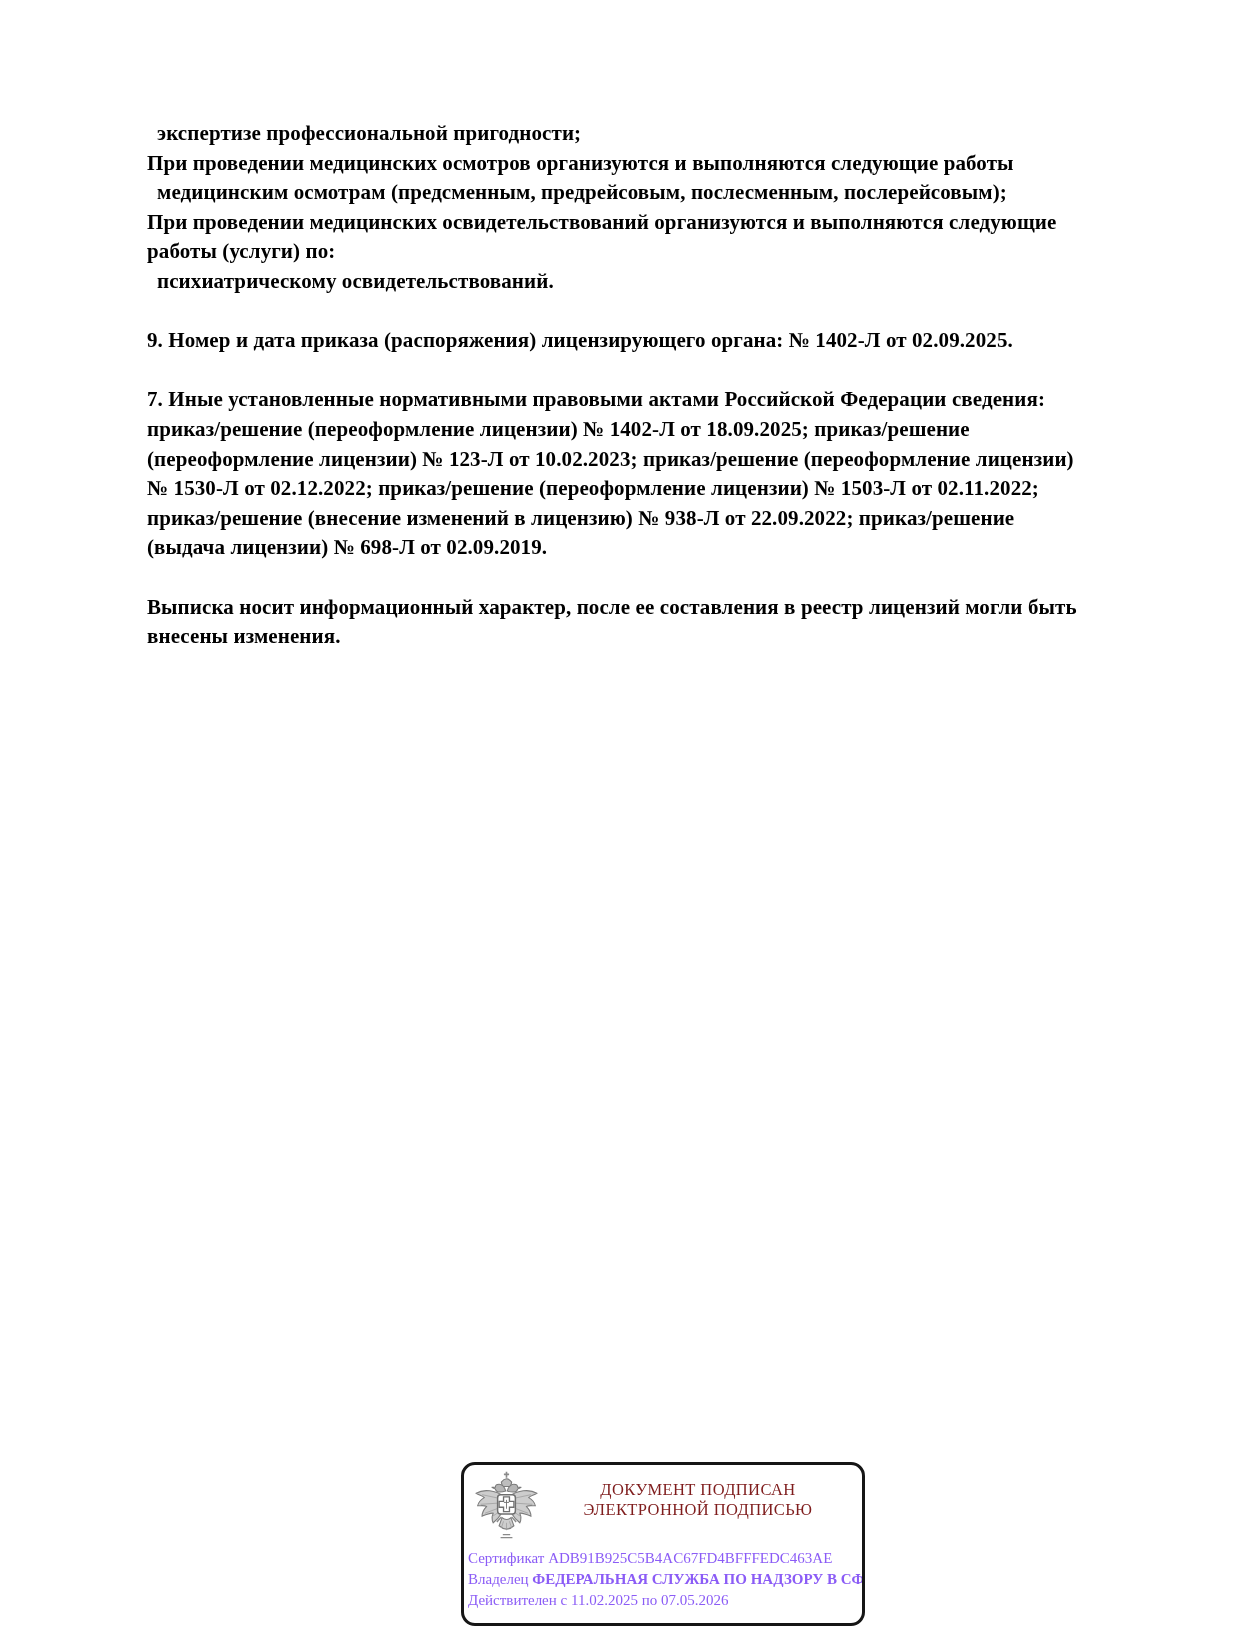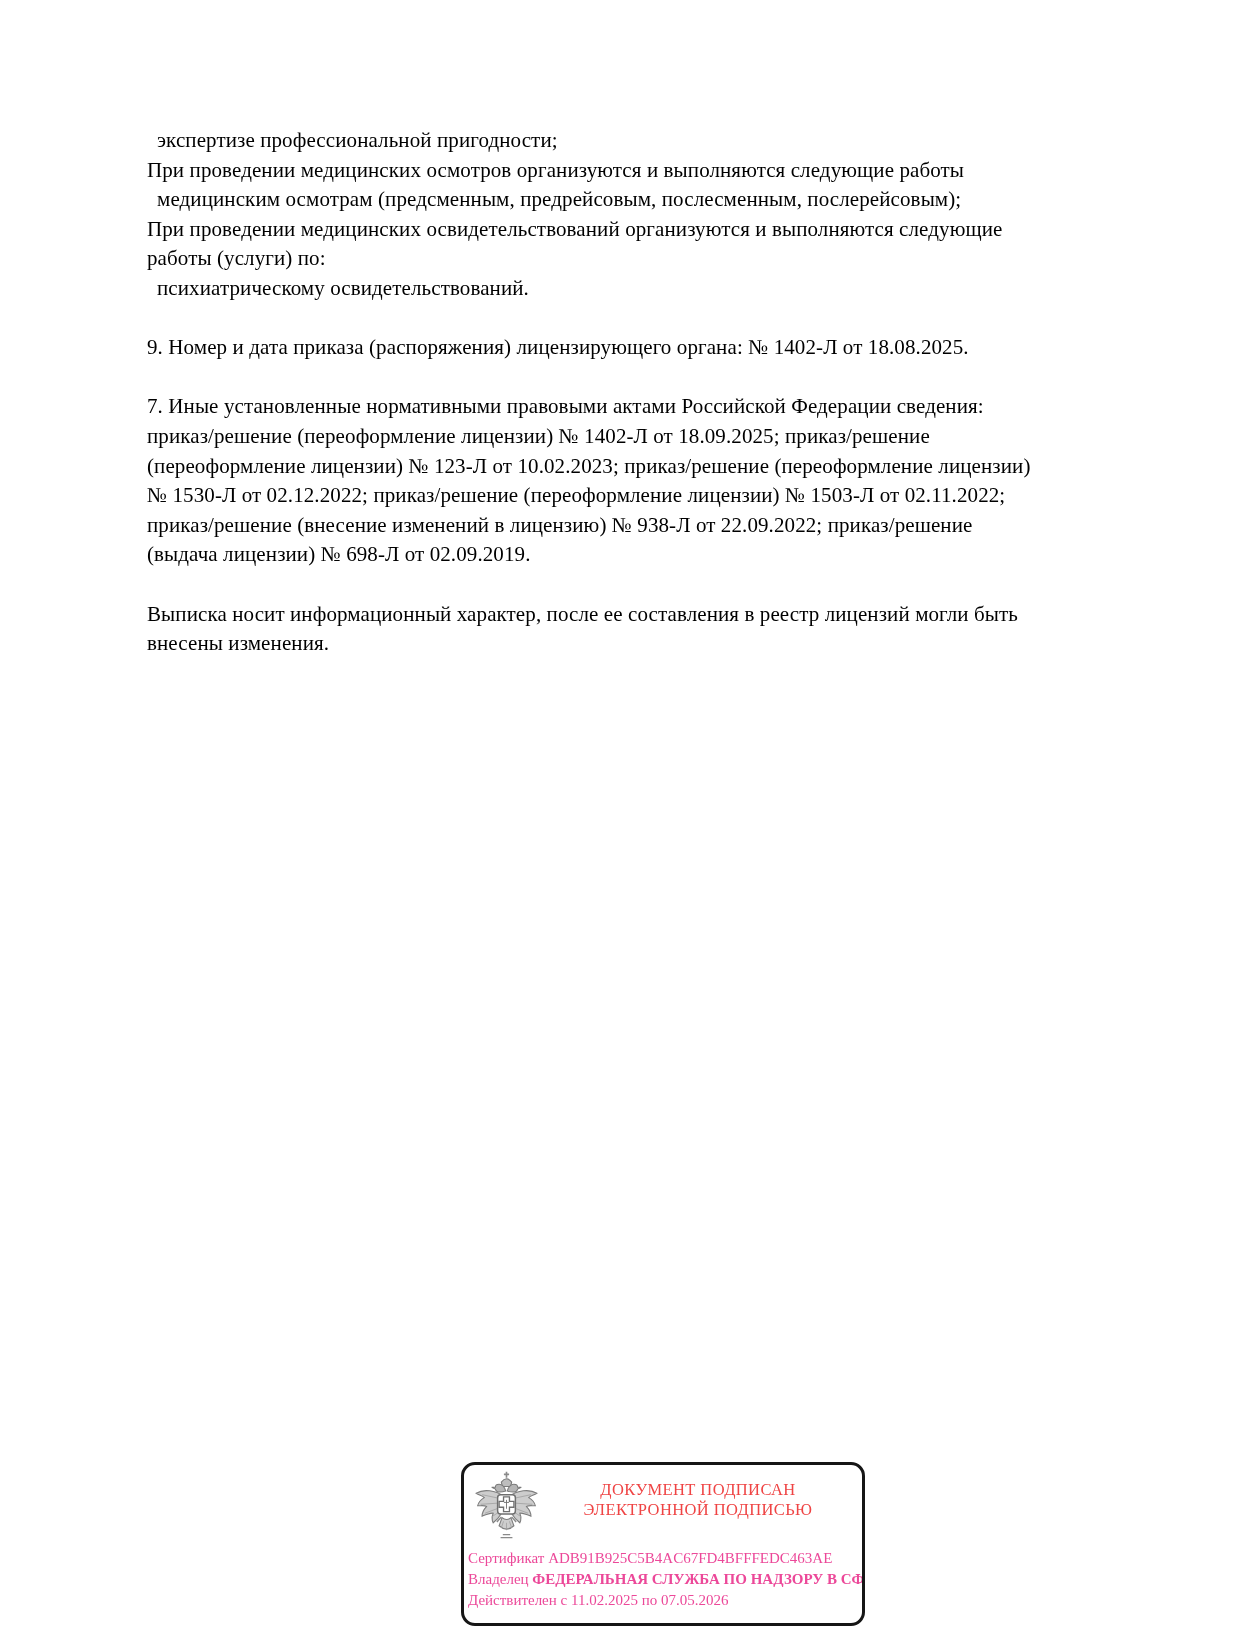--- a/index.html
+++ b/index.html
@@ -7,21 +7,21 @@
     width: 1240px; height: 1650px;
     background: #ffffff;
     position: relative;
     font-family: "Liberation Serif", "DejaVu Serif", serif;
     color: #000000;
     overflow: hidden;
   }
   .page { position: absolute; left: 0; top: 0; width: 1240px; height: 1650px; background: #ffffff; }
 
   
-  .body-text { position: absolute; left: 147px; top: 126px; width: 1060px; }
+  .body-text { position: absolute; left: 147px; top: 119px; width: 1060px; font-weight: bold; }
   .line {
     white-space: pre;
     height: 29.6px;
     line-height: 29.6px;
     font-size: 21px;
     letter-spacing: 0.1px;
   }
   .line.indent { padding-left: 10px; }
 
   
@@ -33,44 +33,44 @@
     box-sizing: border-box;
     background: #ffffff;
     overflow: hidden;
   }
   .emblem { position: absolute; left: 9px; top: 6px; }
   .stamp-title {
     position: absolute; left: 76px; top: 15px; width: 316px;
     text-align: center;
     font-size: 16.5px; line-height: 20px;
     letter-spacing: 0.4px;
-    color: #ef4444;
+    color: #7f1d1d;
   }
   .stamp-details {
     position: absolute; left: 4px; top: 83px; width: 394px;
     font-size: 15px; line-height: 21px;
-    color: #ec4899;
+    color: #8b5cf6;
   }
   .detail { white-space: nowrap; overflow: hidden; }
   .detail b { font-weight: bold; }
 </style>
 </head>
 <body>
 
 <div class="page">
 
   <div class="body-text" id="body-lines">
       <div class="line indent">экспертизе профессиональной пригодности;</div>
       <div class="line">При проведении медицинских осмотров организуются и выполняются следующие работы</div>
       <div class="line indent">медицинским осмотрам (предсменным, предрейсовым, послесменным, послерейсовым);</div>
       <div class="line">При проведении медицинских освидетельствований организуются и выполняются следующие</div>
       <div class="line">работы (услуги) по:</div>
       <div class="line indent">психиатрическому освидетельствований.</div>
       <div class="line">&nbsp;</div>
-      <div class="line">9. Номер и дата приказа (распоряжения) лицензирующего органа: № 1402-Л от 18.08.2025.</div>
+      <div class="line">9. Номер и дата приказа (распоряжения) лицензирующего органа: № 1402-Л от 02.09.2025.</div>
       <div class="line">&nbsp;</div>
       <div class="line">7. Иные установленные нормативными правовыми актами Российской Федерации сведения:</div>
       <div class="line">приказ/решение (переоформление лицензии) № 1402-Л от 18.09.2025; приказ/решение</div>
       <div class="line">(переоформление лицензии) № 123-Л от 10.02.2023; приказ/решение (переоформление лицензии)</div>
       <div class="line">№ 1530-Л от 02.12.2022; приказ/решение (переоформление лицензии) № 1503-Л от 02.11.2022;</div>
       <div class="line">приказ/решение (внесение изменений в лицензию) № 938-Л от 22.09.2022; приказ/решение</div>
       <div class="line">(выдача лицензии) № 698-Л от 02.09.2019.</div>
       <div class="line">&nbsp;</div>
       <div class="line">Выписка носит информационный характер, после ее составления в реестр лицензий могли быть</div>
       <div class="line">внесены изменения.</div>

